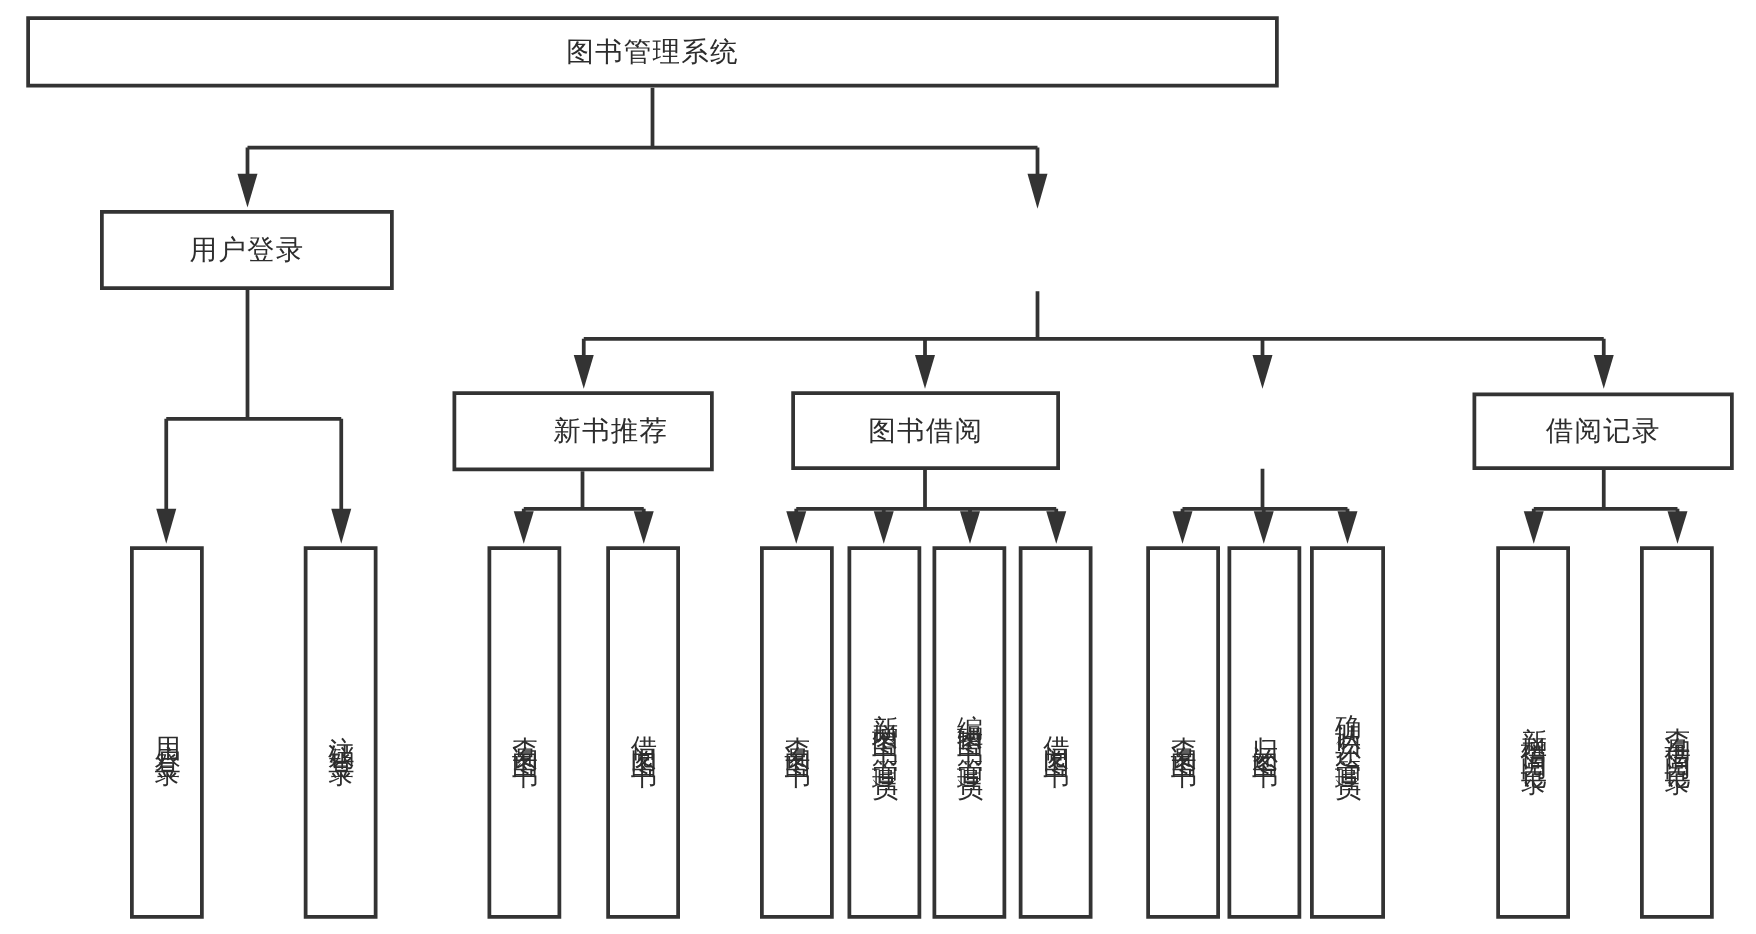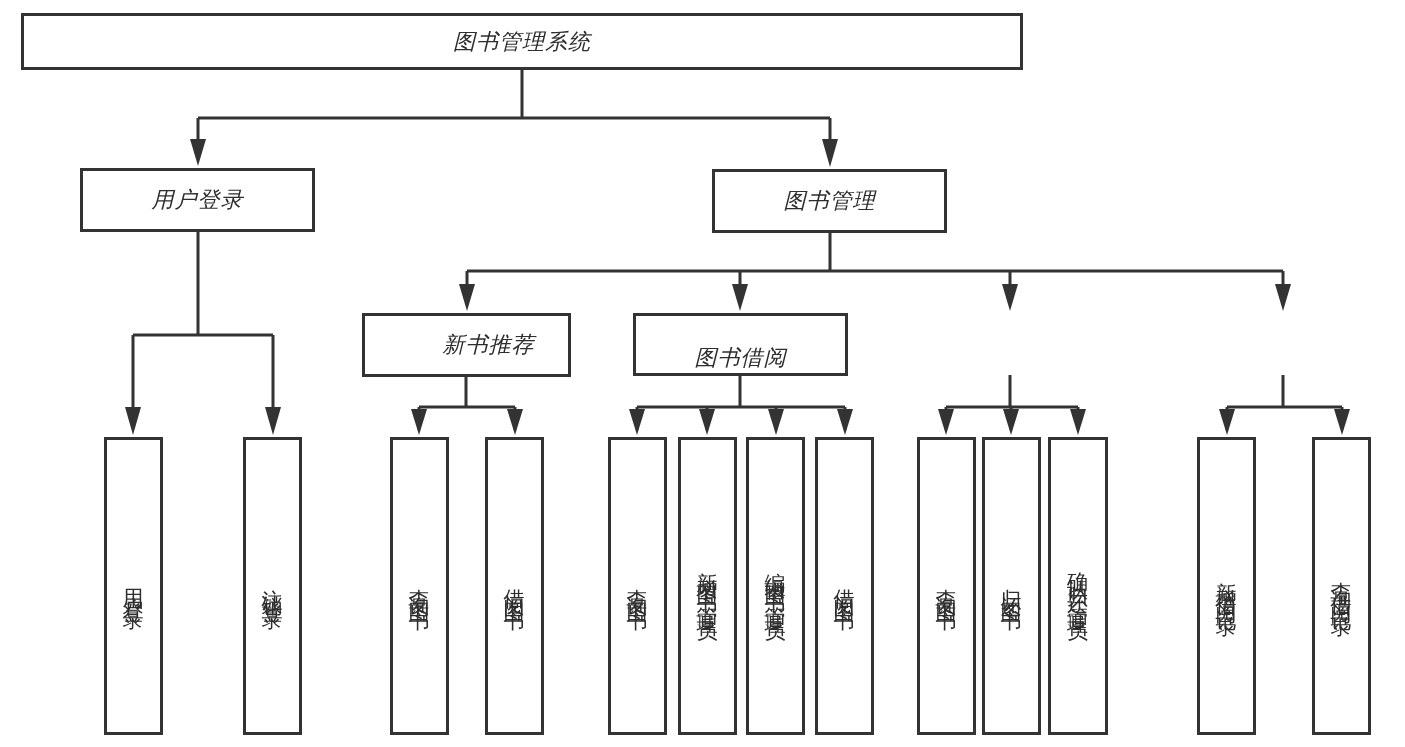--- a/index.html
+++ b/index.html
@@ -20,21 +20,20 @@
     background:#ffffff;
     display:flex;
     align-items:center;
     justify-content:center;
     color:#2d2d2d;
   }
   .node.h span{
     font-size:22px;
     letter-spacing:1px;
     white-space:nowrap;
-    font-style:italic;
   }
   .node.v span{
     writing-mode:vertical-rl;
     font-size:21px;
     letter-spacing:7px;
     line-height:1;
   }
   .watermark{
     position:absolute;
     left:1183px;
@@ -93,29 +92,29 @@
     </g>
   </svg>
 
   <div class="node h" style="left:21px;top:13px;width:1002px;height:57px;">
     <span>图书管理系统</span>
   </div>
 
   <div class="node h" style="left:80px;top:168px;width:235px;height:64px;">
     <span>用户登录</span>
   </div>
-  <div class="node h" style="left:712px;top:169px;width:235px;height:64px;">
-    <span>图书管理</span>
-  </div>
 
   <div class="node h" style="left:362px;top:313px;width:209px;height:64px;padding-left:44px;">
     <span>新书推荐</span>
   </div>
-  <div class="node h" style="left:633px;top:313px;width:215px;height:63px;align-items:flex-end;">
+  <div class="node h" style="left:633px;top:313px;width:215px;height:63px;">
     <span>图书借阅</span>
+  </div>
+  <div class="node h" style="left:1178px;top:314px;width:209px;height:62px;">
+    <span>借阅记录</span>
   </div>
 
   <div class="node v" style="left:104px;top:437px;width:59px;height:298px;">
     <span>用户登录</span>
   </div>
   <div class="node v" style="left:243px;top:437px;width:59px;height:298px;">
     <span>注销登录</span>
   </div>
   <div class="node v" style="left:390px;top:437px;width:59px;height:298px;">
     <span>查询图书</span>

